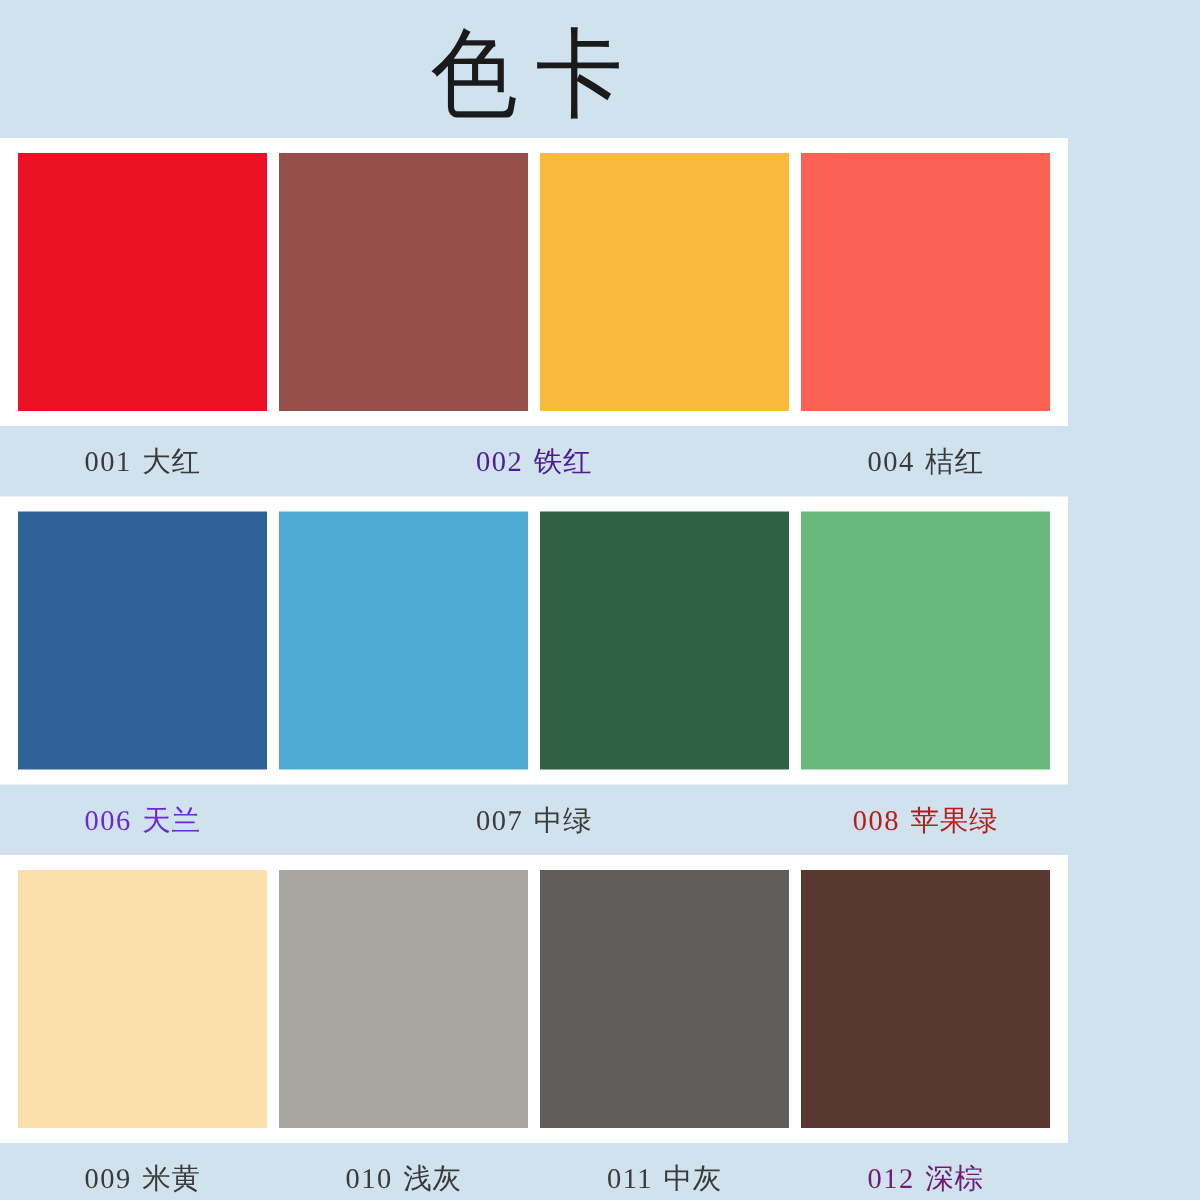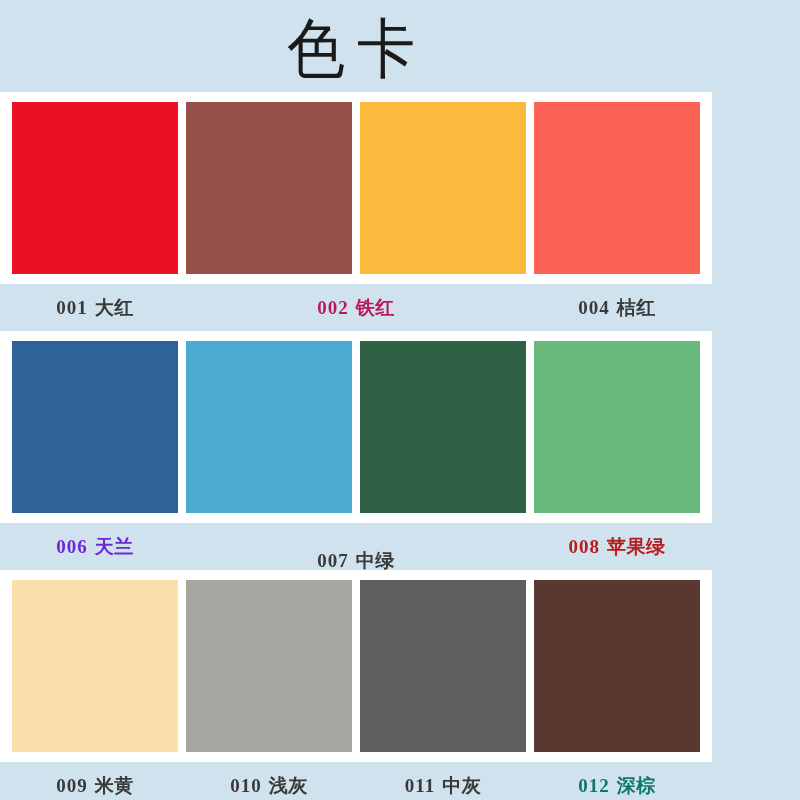--- a/index.html
+++ b/index.html
@@ -70,24 +70,23 @@
     display: block;
   }
 
   
   .caption-row {
     width: 712px;
     margin: 0 auto;
     display: flex;
     justify-content: space-between;
     box-sizing: border-box;
-    padding: 0 12px;
+    padding: 10px 12px;
     height: 47px;
-    align-items: center;
-    font-weight: bold;
+    align-items: flex-end;
   }
   .caption-cell {
     width: 166px;
     text-align: center;
     font-family: "Liberation Serif", "DejaVu Serif", serif;
     font-size: 19px;
     color: #3a3a3a;
     white-space: nowrap;
     letter-spacing: 0.5px;
   }
@@ -120,21 +119,21 @@
         <div class="swatch" style="background-color: rgb(251, 186, 61);"></div>
       </div>
       <div class="swatch-cell">
         <div class="swatch" style="background-color: rgb(251, 98, 84);"></div>
       </div>
     </div>
     <div class="caption-row">
       <div class="caption-cell" style="color: rgb(58, 58, 58);">
         <span class="code">001</span><span class="cname">大红</span>
       </div>
-      <div class="caption-cell" style="color: #be185d;">
+      <div class="caption-cell" style="color: #4c1d95;">
         <span class="code">002</span><span class="cname">铁红</span>
       </div>
       <div class="caption-cell" style="color: rgb(58, 58, 58);">
         <span class="code">004</span><span class="cname">桔红</span>
       </div>
     </div>
 
     <div class="swatch-row" style="background: rgb(255, 255, 255);">
       <div class="swatch-cell">
         <div class="swatch" style="background-color: rgb(46, 98, 152);"></div>
@@ -178,19 +177,19 @@
     <div class="caption-row">
       <div class="caption-cell" style="color: rgb(58, 58, 58);">
         <span class="code">009</span><span class="cname">米黄</span>
       </div>
       <div class="caption-cell" style="color: rgb(58, 58, 58);">
         <span class="code">010</span><span class="cname">浅灰</span>
       </div>
       <div class="caption-cell" style="color: rgb(58, 58, 58);">
         <span class="code">011</span><span class="cname">中灰</span>
       </div>
-      <div class="caption-cell" style="color: #0f766e;">
+      <div class="caption-cell" style="color: #701a75;">
         <span class="code">012</span><span class="cname">深棕</span>
       </div>
     </div>
 
   </div>
 </div>
 
 </body></html>

